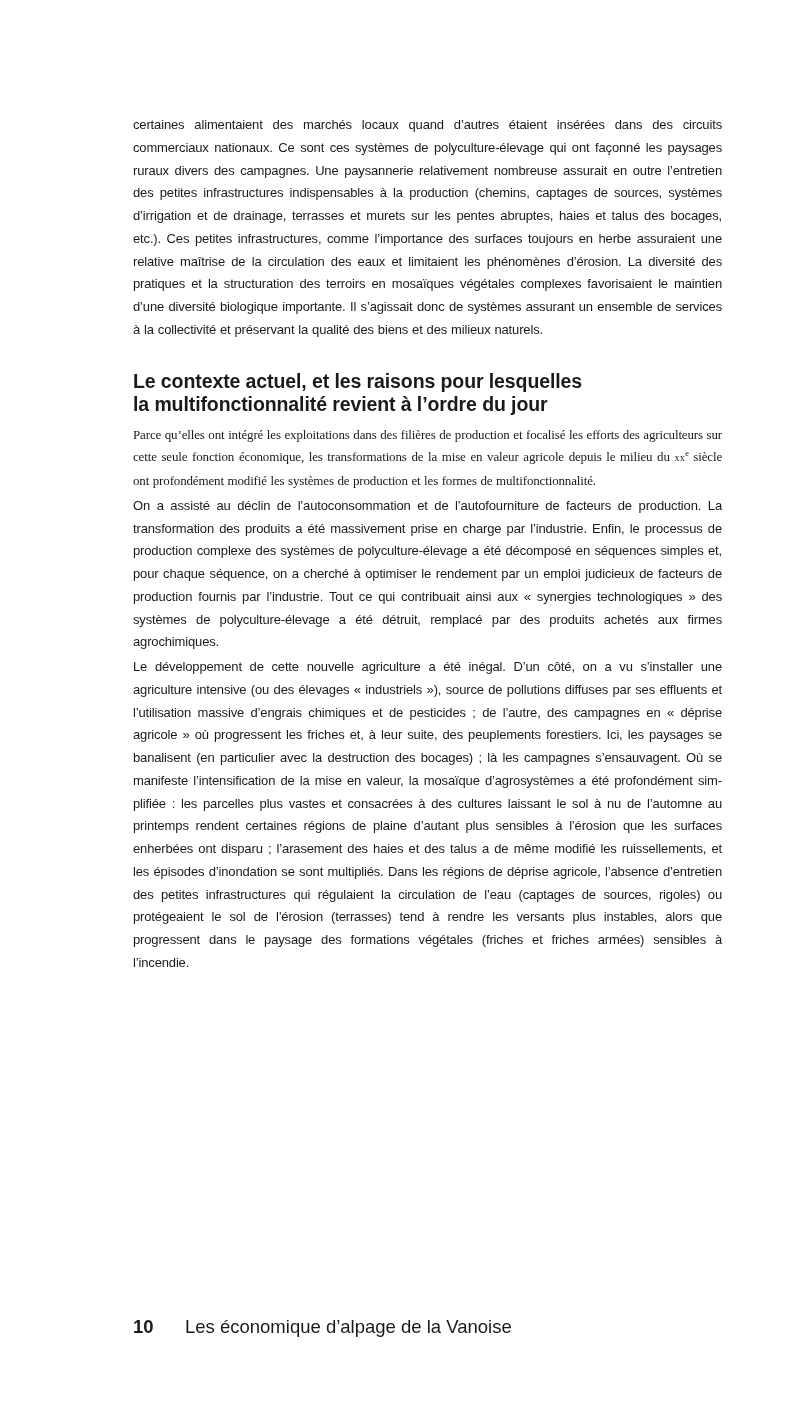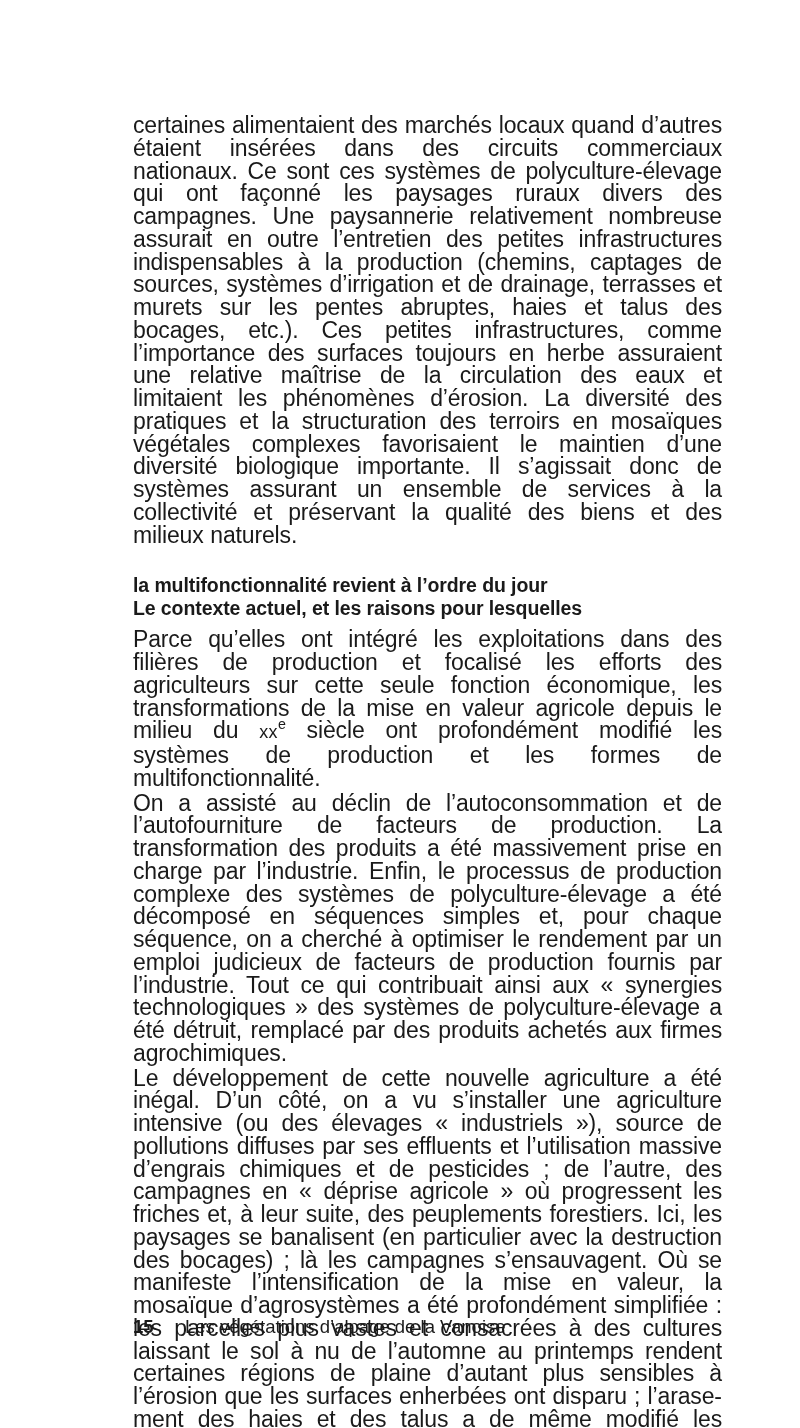--- a/index.html
+++ b/index.html
@@ -16,39 +16,39 @@
       font-family: "Liberation Sans", "DejaVu Sans", sans-serif;
     }
     .page {
       position: absolute;
       left: 133px;
       top: 114px;
       width: 589px;
     }
     .para {
       margin: 0;
-      font-size: 23px;
+      font-size: 13px;
       line-height: 22.75px;
       text-align: justify;
       hyphens: manual;
       letter-spacing: -0.15px;
       word-spacing: 0.5px;
     }
     .para + .para {
       margin-top: 2px;
     }
     .heading {
       margin: 28px 0 8px 0;
       font-size: 19.5px;
       line-height: 23px;
       font-weight: bold;
       letter-spacing: -0.1px;
     }
     .heading span { display: block; }
-    .heading + .para { margin-top: 0; }
+    .heading + .para { margin-top: 0; font-family: Liberation Serif, serif; }
     .sup {
       font-size: 0.62em;
       vertical-align: super;
       line-height: 0;
     }
     .smallcaps {
       font-size: 0.78em;
       letter-spacing: 0.3px;
     }
     .footer {
@@ -65,28 +65,28 @@
       width: 52px;
     }
   </style>
 </head>
 <body>
 
 <div class="page">
   <p class="para">certaines alimentaient des marchés locaux quand d’autres étaient insérées dans des circuits commerciaux nationaux. Ce sont ces systèmes de poly­culture-élevage qui ont façonné les paysages ruraux divers des campagnes. Une paysannerie relativement nombreuse assurait en outre l’entretien des petites infrastructures indispensables à la production (chemins, captages de sources, systèmes d’irrigation et de drainage, terrasses et murets sur les pentes abruptes, haies et talus des bocages, etc.). Ces petites infrastructures, comme l’importance des surfaces toujours en herbe assuraient une relative maîtrise de la circulation des eaux et limitaient les phénomènes d’érosion. La diversité des pratiques et la structuration des terroirs en mosaïques végé­tales complexes favorisaient le maintien d’une diversité biologique impor­tante. Il s’agissait donc de systèmes assurant un ensemble de services à la collectivité et préservant la qualité des biens et des milieux naturels.</p>
 
   <h2 class="heading">
+    <span>Le contexte actuel, et les raisons pour lesquelles</span>
     <span>la multifonctionnalité revient à l’ordre du jour</span>
-    <span>Le contexte actuel, et les raisons pour lesquelles</span>
   </h2>
 
   <p class="para"><span>Parce qu’elles ont intégré les exploitations dans des filières de production et focalisé les efforts des agriculteurs sur cette seule fonction économique, les transformations de la mise en valeur agricole depuis le milieu du </span><span class="smallcaps">xx</span><span class="sup">e</span><span> siècle ont profondément modifié les systèmes de production et les formes de multifonctionnalité.</span></p>
 
   <p class="para">On a assisté au déclin de l’autoconsommation et de l’autofourniture de fac­teurs de production. La transformation des produits a été massivement prise en charge par l’industrie. Enfin, le processus de production complexe des systèmes de polyculture-élevage a été décomposé en séquences simples et, pour chaque séquence, on a cherché à optimiser le rendement par un emploi judicieux de facteurs de production fournis par l’industrie. Tout ce qui contribuait ainsi aux « synergies technologiques » des systèmes de poly­culture-élevage a été détruit, remplacé par des produits achetés aux firmes agrochimiques.</p>
 
   <p class="para">Le développement de cette nouvelle agriculture a été inégal. D’un côté, on a vu s’installer une agriculture intensive (ou des élevages « industriels »), source de pollutions diffuses par ses effluents et l’utilisation massive d’en­grais chimiques et de pesticides ; de l’autre, des campagnes en « déprise agricole » où progressent les friches et, à leur suite, des peuplements fores­tiers. Ici, les paysages se banalisent (en particulier avec la destruction des bocages) ; là les campagnes s’ensauvagent. Où se manifeste l’intensification de la mise en valeur, la mosaïque d’agrosystèmes a été profondément sim­plifiée : les parcelles plus vastes et consacrées à des cultures laissant le sol à nu de l’automne au printemps rendent certaines régions de plaine d’autant plus sensibles à l’érosion que les surfaces enherbées ont disparu ; l’arase­ment des haies et des talus a de même modifié les ruissellements, et les épi­sodes d’inondation se sont multipliés. Dans les régions de déprise agricole, l’absence d’entretien des petites infrastructures qui régulaient la circulation de l’eau (captages de sources, rigoles) ou protégeaient le sol de l’érosion (terrasses) tend à rendre les versants plus instables, alors que progressent dans le paysage des formations végétales (friches et friches armées) sensibles à l’incendie.</p>
 
 </div>
 
 <div class="footer">
-  <span class="page-number">15</span>
-  <span class="running-title">Les végétations d’alpage de la Vanoise</span>
+  <span class="page-number">10</span>
+  <span class="running-title">Les économique d’alpage de la Vanoise</span>
 </div>
 
 </body></html>

